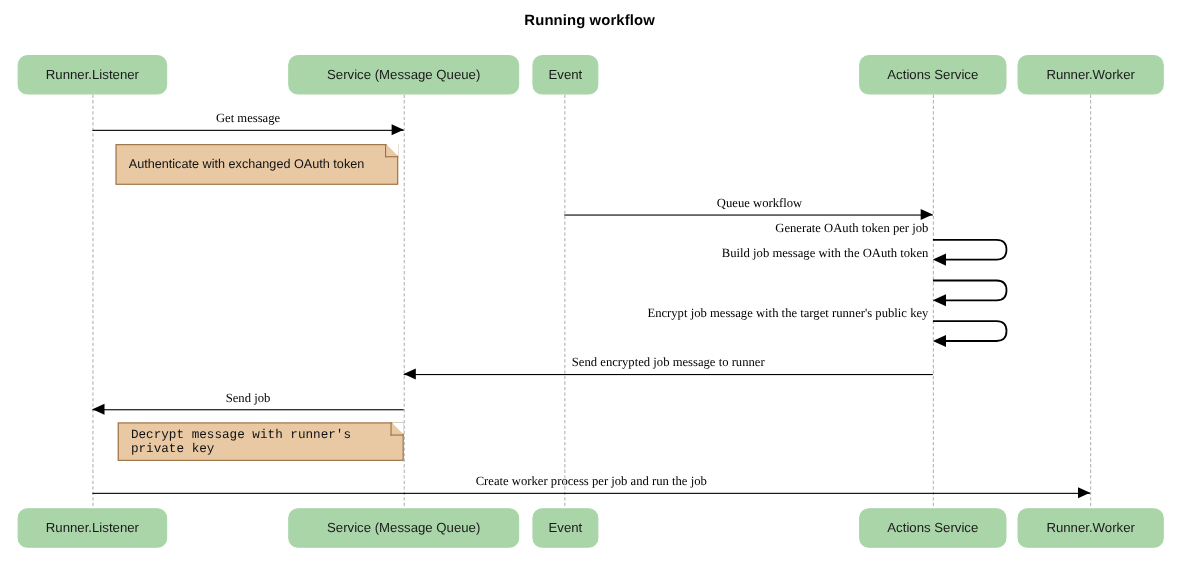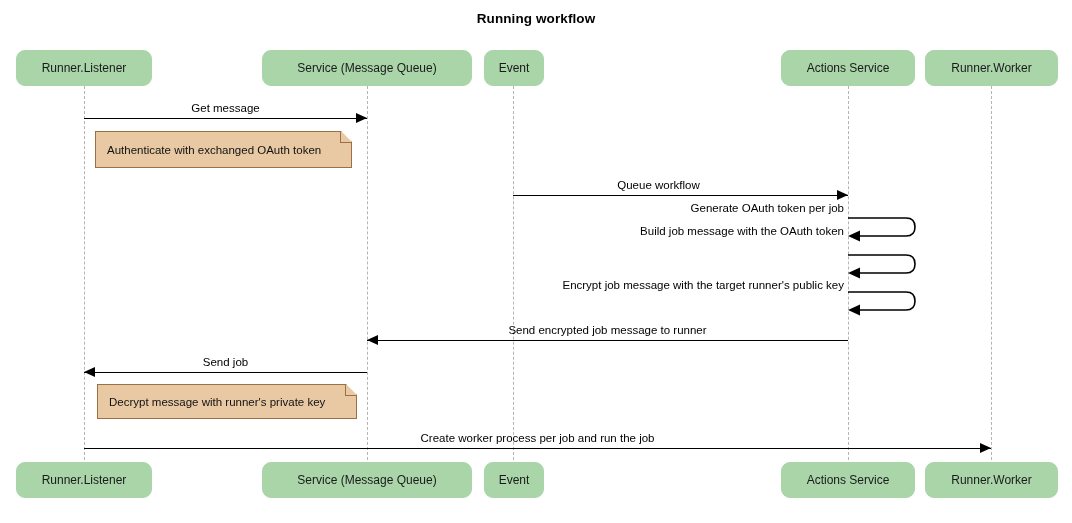--- a/index.html
+++ b/index.html
@@ -19,38 +19,39 @@
   }
 
   .lifeline{
     position:absolute;width:0;border-left:1px dashed #b4b4b4;
   }
 
   .msg-line{position:absolute;height:0;border-top:1.6px solid #000;}
   .msg-label{
     position:absolute;font-size:11.5px;color:#000;white-space:nowrap;
     text-align:center;
+    font-family:Liberation Serif, serif;
   }
   .arrowhead{position:absolute;width:0;height:0;}
   .arrowhead.right{
     border-top:5.5px solid transparent;border-bottom:5.5px solid transparent;
     border-left:11px solid #000;
   }
   .arrowhead.left{
     border-top:5.5px solid transparent;border-bottom:5.5px solid transparent;
     border-right:11px solid #000;
   }
 
   .selfloop{position:absolute;}
   .selfloop svg{display:block;}
 
   .note{
     position:absolute;background:#e9c9a4;border:1px solid #9a7044;
     box-sizing:border-box;display:flex;align-items:center;
-    font-size:11.5px;color:#111;padding-left:11px;
+    font-size:11.5px;color:#111;padding-left:11px;margin-left:10px;
   }
   .note .fold{
     position:absolute;top:-1px;right:-1px;width:11px;height:11px;
     background:#f6ead9;
     border-left:1px solid #9a7044;border-bottom:1px solid #9a7044;
   }
   .note .fold-tri{
     position:absolute;top:-1px;right:-1px;width:0;height:0;
     border-top:11px solid #ffffff;border-left:11px solid transparent;
   }
@@ -102,21 +103,21 @@
       <div class="participant" style="left: 925px; top: 462px; width: 133px;">
         <span>Runner.Worker</span>
       </div>
     </div>
   <div id="messages">
       <div class="msg-line" style="left: 84px; top: 118px; width: 283px;"></div>
       <div class="arrowhead right" style="top: 113.2px; left: 356px;"></div>
       <div class="msg-label" style="left: 84px; width: 283px; top: 102px;">Get message</div>
       <div class="msg-line" style="left: 513px; top: 195px; width: 335px;"></div>
       <div class="arrowhead right" style="top: 190.2px; left: 837px;"></div>
-      <div class="msg-label" style="left: 491px; width: 335px; top: 179px;">Queue workflow</div>
+      <div class="msg-label" style="left: 523px; width: 335px; top: 179px;">Queue workflow</div>
       <div class="selfloop" style="left: 848px; top: 216px; width: 71px; height: 32px;">
         <svg width="71" height="32">
           <path d="M 0 2 L 58 2 Q 67 2 67 11 L 67 11 Q 67 20 58 20 L 11 20" fill="none" stroke="#000000" stroke-width="1.6"></path>
           <polygon points="0,20 12,14.5 12,25.5" fill="#000000"></polygon>
         </svg>
       </div>
       <div class="msg-label" style="right: 228px; top: 202px; text-align: right;">Generate OAuth token per job</div>
       <div class="selfloop" style="left: 848px; top: 253px; width: 71px; height: 32px;">
         <svg width="71" height="32">
           <path d="M 0 2 L 58 2 Q 67 2 67 11 L 67 11 Q 67 20 58 20 L 11 20" fill="none" stroke="#000000" stroke-width="1.6"></path>
@@ -140,20 +141,20 @@
       <div class="msg-line" style="left: 84px; top: 448px; width: 907px;"></div>
       <div class="arrowhead right" style="top: 443.2px; left: 980px;"></div>
       <div class="msg-label" style="left: 84px; width: 907px; top: 432px;">Create worker process per job and run the job</div>
     </div>
   <div id="notes">
       <div class="note" style="left: 95px; top: 131px; width: 257px; height: 37px;">
         <span>Authenticate with exchanged OAuth token</span>
         <span class="fold-tri"></span>
         <span class="fold" style="background: transparent; border-top: none; border-right: none;"></span>
       </div>
-      <div class="note" style="left: 97px; top: 384px; width: 260px; height: 35px;">
+      <div class="note" style="left: 97px; top: 384px; width: 260px; height: 35px; font-family: Liberation Mono, monospace;">
         <span>Decrypt message with runner's private key</span>
         <span class="fold-tri"></span>
         <span class="fold" style="background: transparent; border-top: none; border-right: none;"></span>
       </div>
     </div>
 
 </div>
 
 </body></html>

